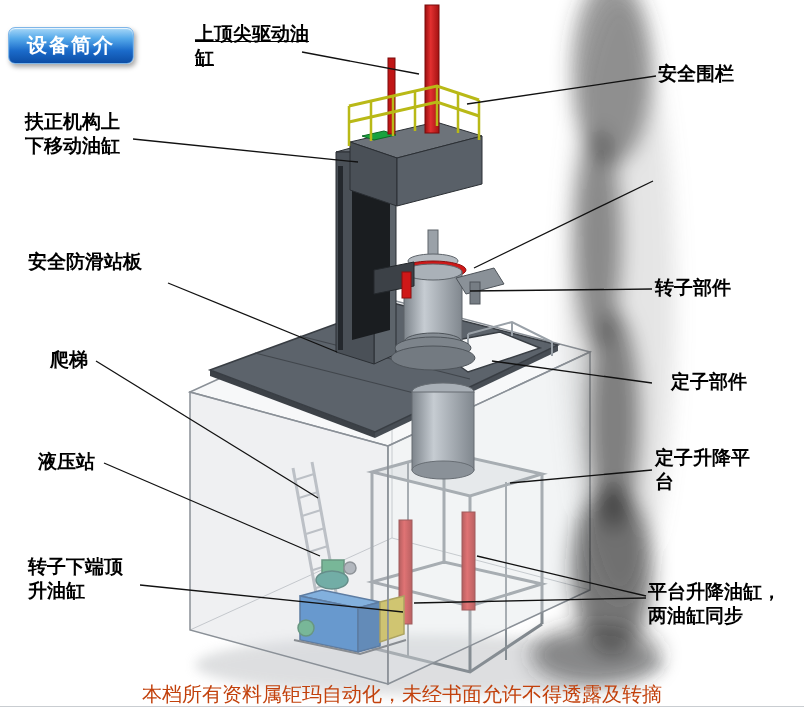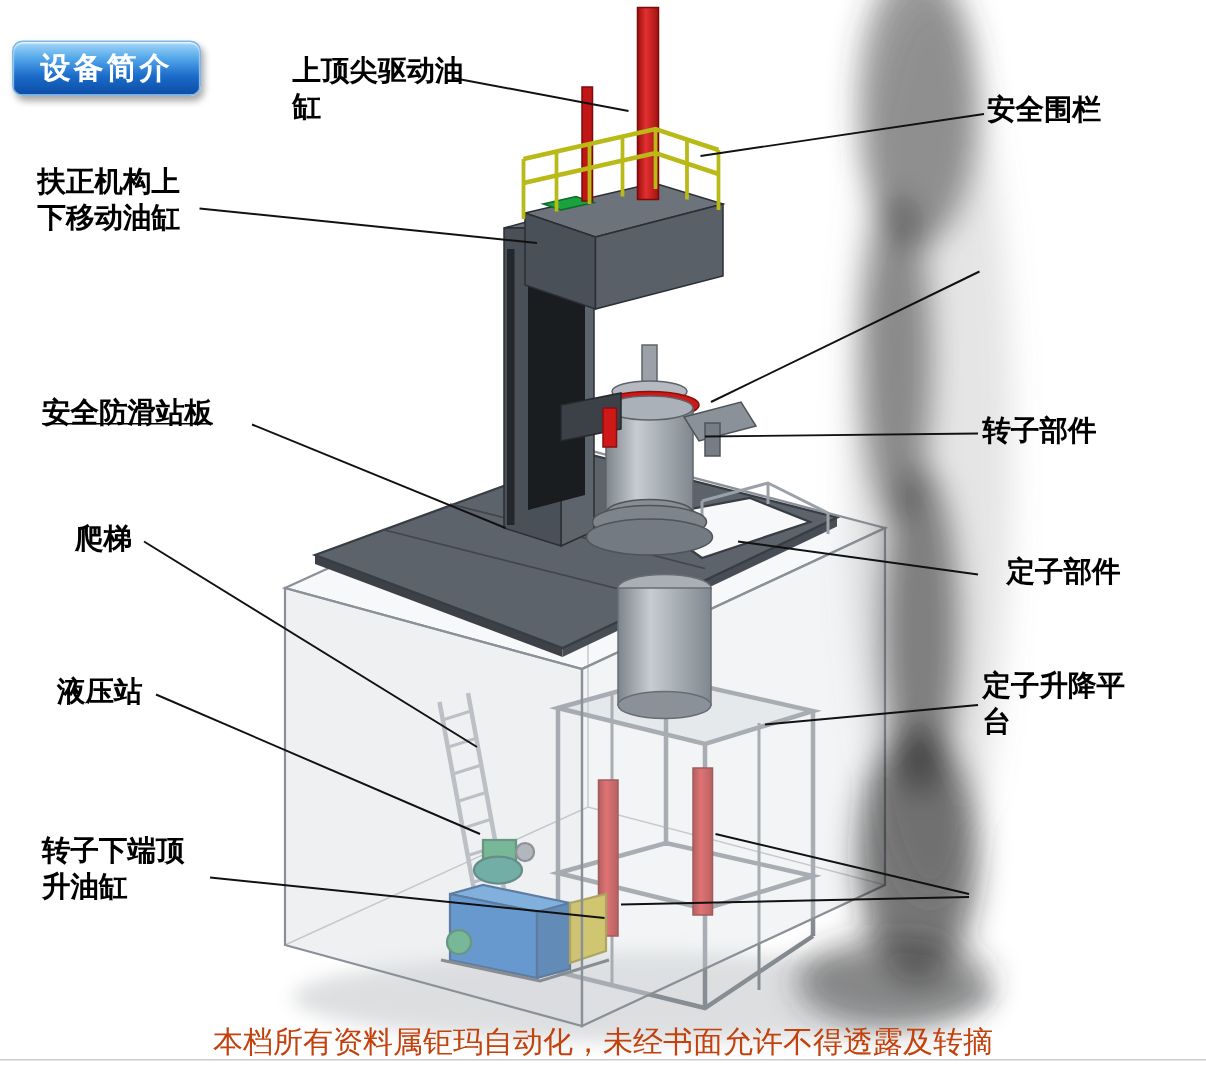--- a/index.html
+++ b/index.html
@@ -169,30 +169,32 @@
       <path d="M652,289 L470,291"></path>
       <path d="M652,383 L492,361"></path>
       <path d="M652,470 L510,483"></path>
       <path d="M646,596 L477,556"></path>
       <path d="M646,598 L414,603"></path>
     </g>
   </svg>
 
   <div class="badge">设备简介</div>
 
-  <div class="lbl" style="left:195px; top:36px;  width:130px;">上顶尖驱动油
+  <div class="lbl" style="left:195px; top:22px;  width:130px;text-decoration:underline;">上顶尖驱动油
 缸</div>
   <div class="lbl" style="left:658px; top:62px;">安全围栏</div>
   <div class="lbl" style="left:25px;  top:110px; width:110px;">扶正机构上
 下移动油缸</div>
-  <div class="lbl" style="left:28px;  top:264px;text-decoration:underline;">安全防滑站板</div>
+  <div class="lbl" style="left:28px;  top:250px;">安全防滑站板</div>
   <div class="lbl" style="left:655px; top:276px;">转子部件</div>
   <div class="lbl" style="left:50px;  top:348px;">爬梯</div>
   <div class="lbl" style="left:655px; top:370px;margin-left:16px;">定子部件</div>
   <div class="lbl" style="left:38px;  top:450px;">液压站</div>
   <div class="lbl" style="left:655px; top:446px; width:110px;">定子升降平
 台</div>
   <div class="lbl" style="left:28px;  top:556px; width:110px;font-family:Liberation Mono, monospace;">转子下端顶
 升油缸</div>
+  <div class="lbl" style="left:648px; top:580px; width:150px;">平台升降油缸，
+两油缸同步</div>
 
   <div class="footer">本档所有资料属钜玛自动化，未经书面允许不得透露及转摘</div>
   <div class="bottom-rule"></div>
 </div>
 
 </body></html>

